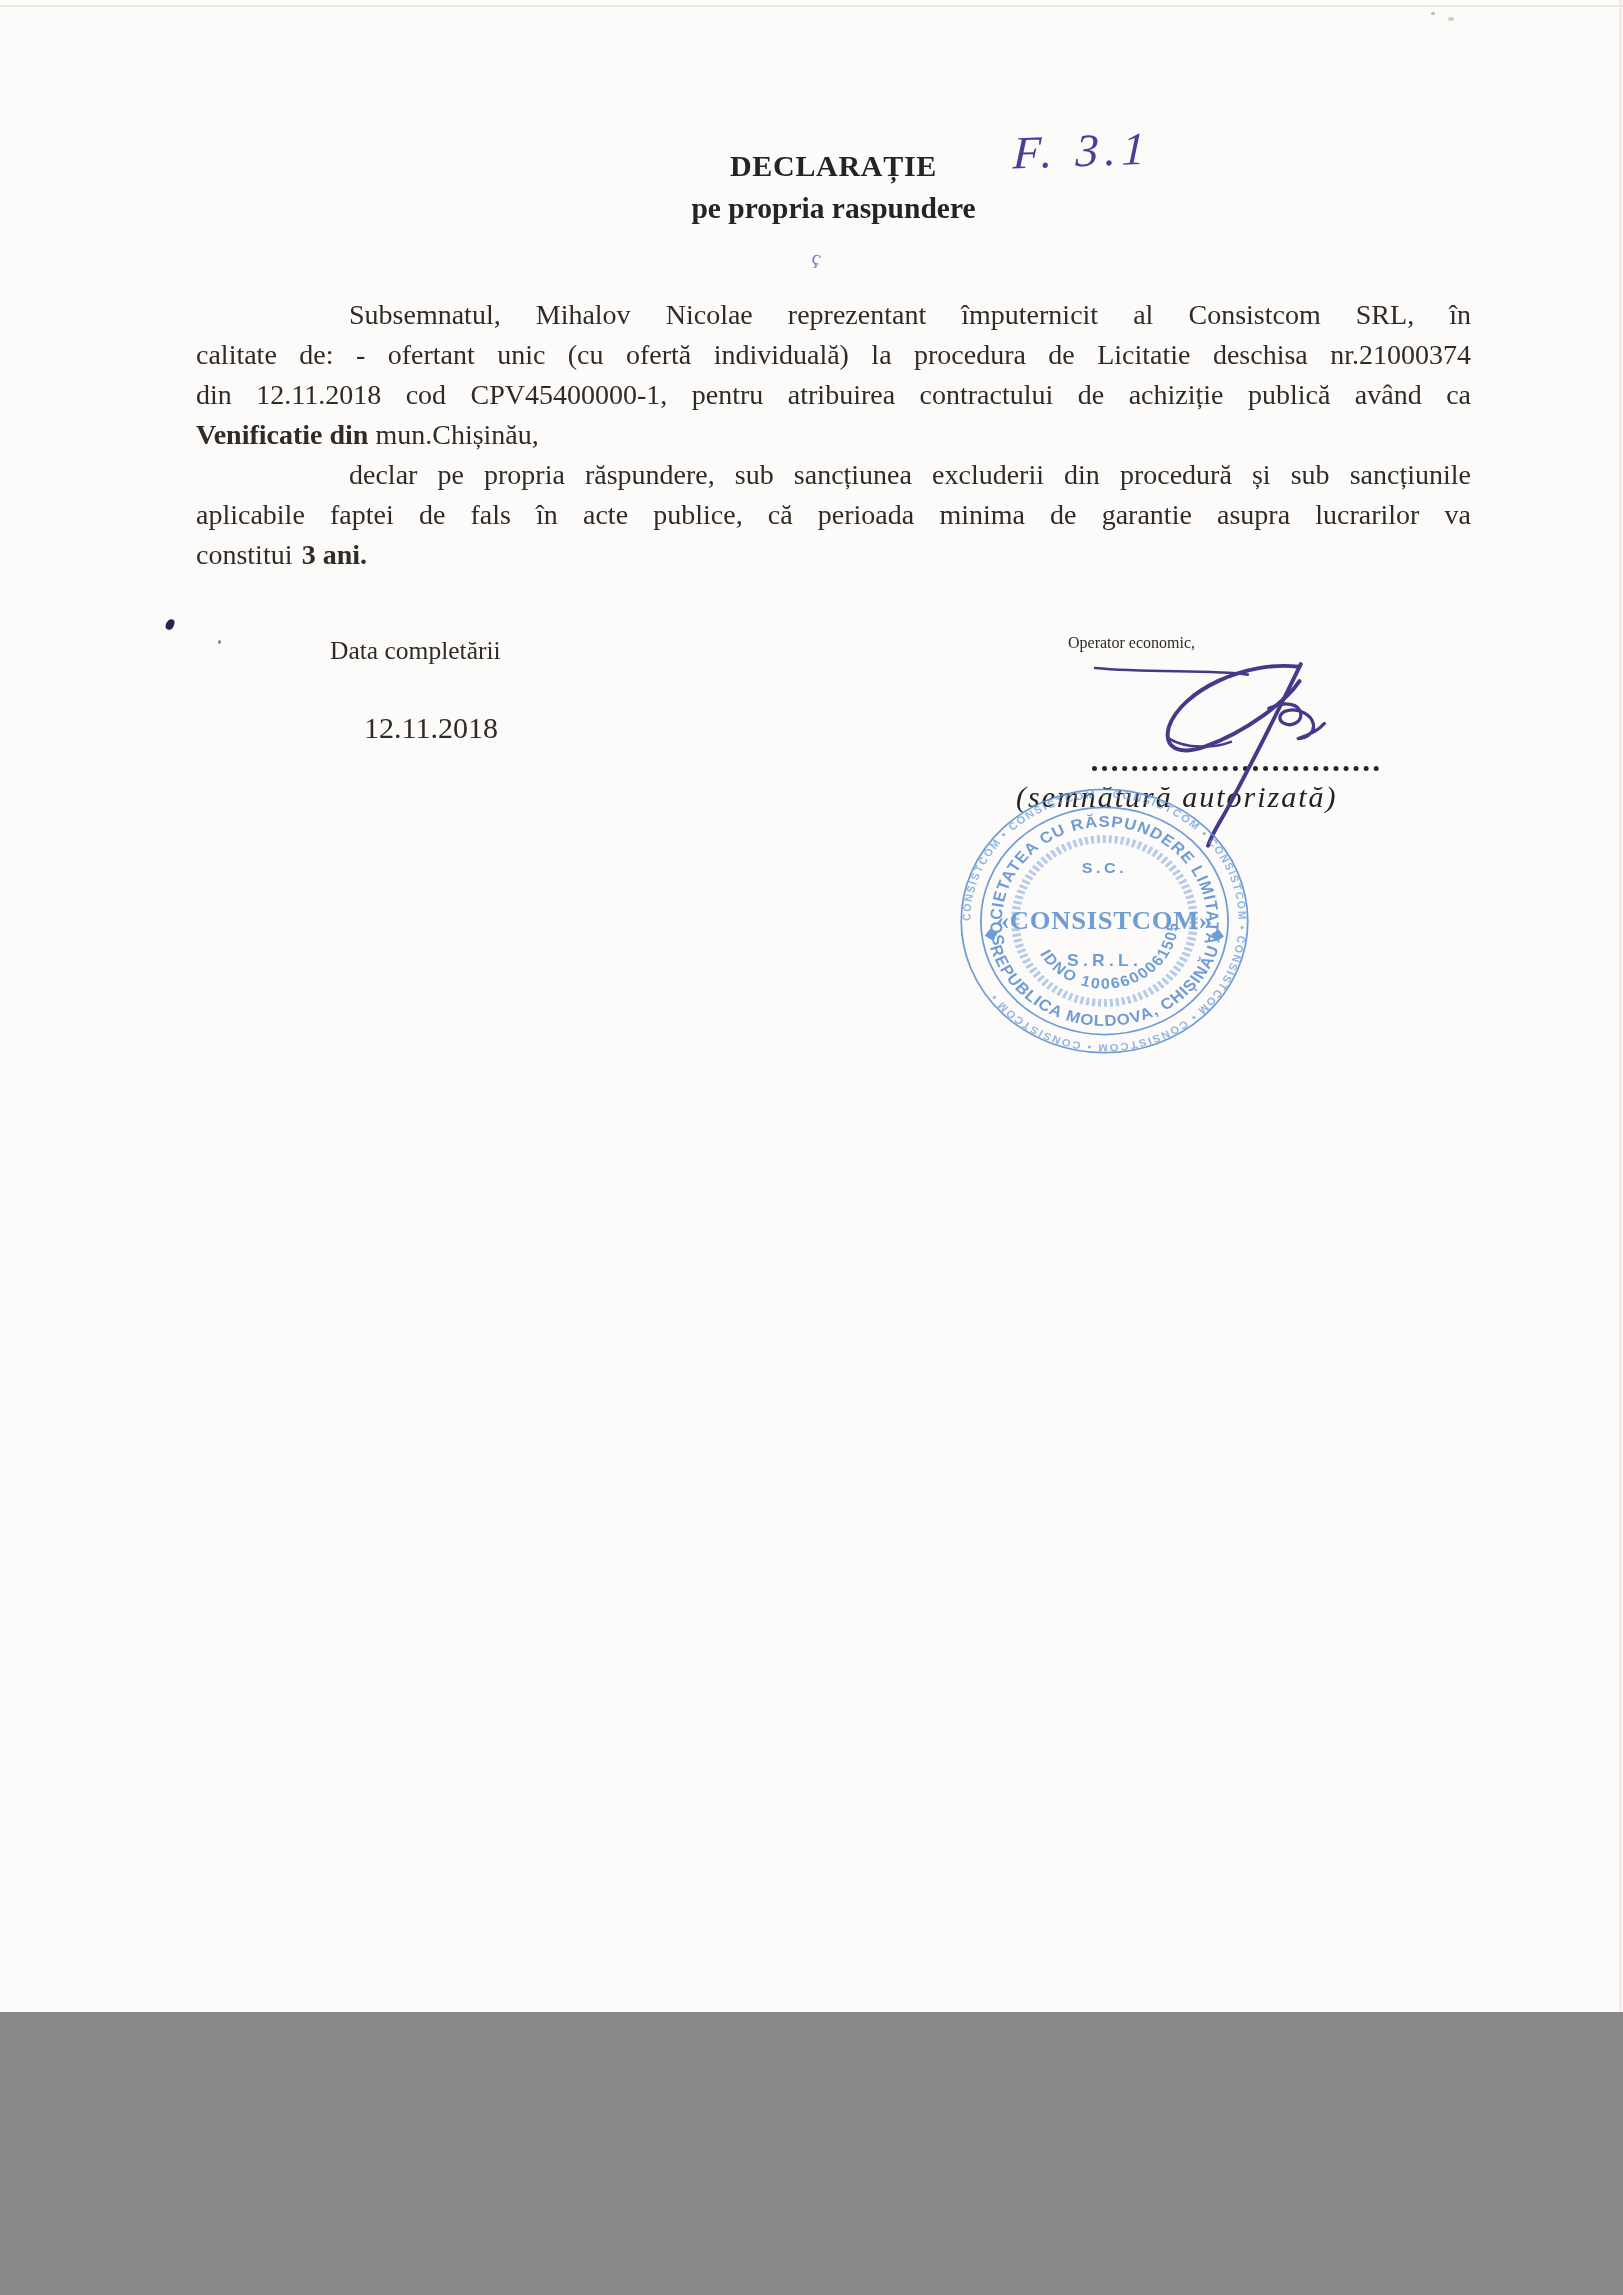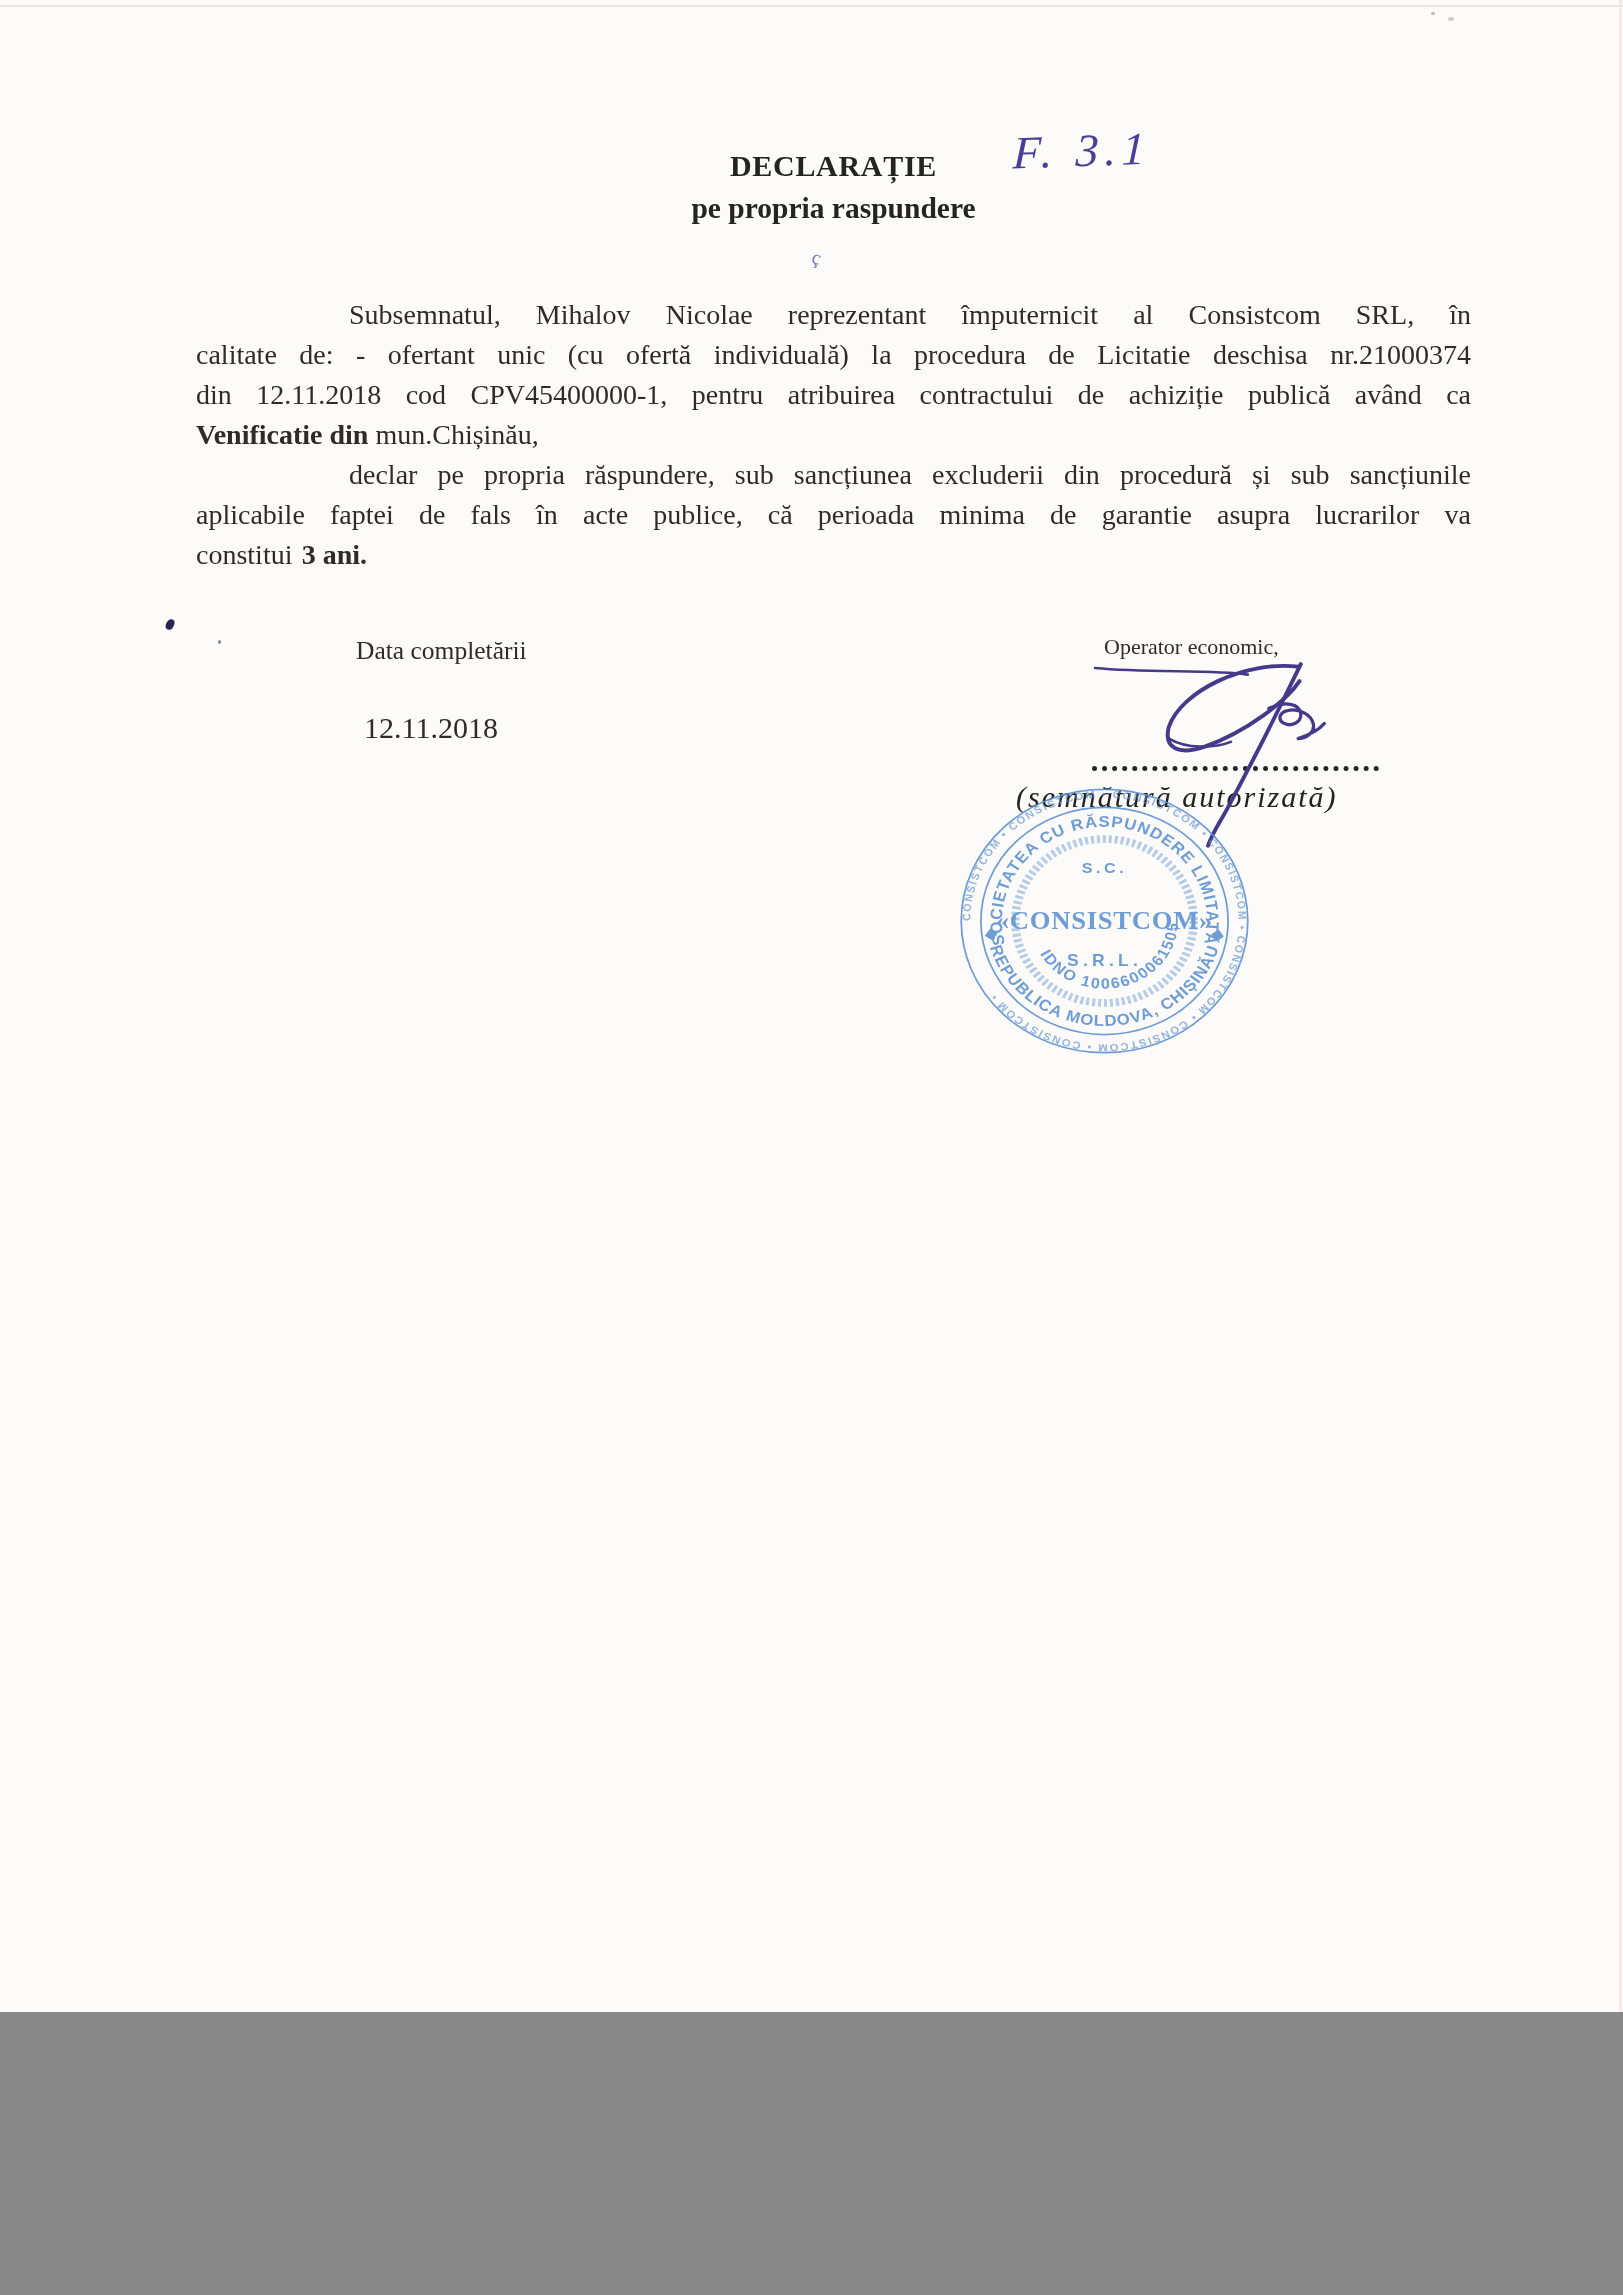--- a/index.html
+++ b/index.html
@@ -21,22 +21,22 @@
     transform:rotate(-2deg) skewX(-4deg);white-space:nowrap;
   }
   .ink-squiggle{position:absolute;left:812px;top:247px;font-size:19.6px;color:#6a5bb0;transform:rotate(14deg);opacity:.85;}
   .ink-blob{position:absolute;left:166px;top:619px;width:7.9px;height:11px;background:#2a2550;border-radius:60% 40% 55% 45%;transform:rotate(18deg);}
   .body-block{position:absolute;left:196px;top:295px;width:1275px;font-size:28px;line-height:40px;}
   .bline{width:1275px;white-space:normal;}
   .just{text-align:justify;text-align-last:justify;}
   .ind{text-indent:153px;}
   .bline b{font-weight:bold;}
   .l8 b{margin-left:9.2px;text-align:center;}
-  .date-label{position:absolute;left:356px;top:636px;font-size:25.5px;}
-  .operator-label{position:absolute;left:1068px;top:634px;font-size:22px;margin-left:36px;}
+  .date-label{position:absolute;left:330px;top:636px;font-size:25.5px;}
+  .operator-label{position:absolute;left:1068px;top:634px;font-size:16px;}
   .date-value{position:absolute;left:364px;top:711px;font-size:30px;}
   .dotted-line{position:absolute;left:1092px;top:755px;width:287px;height:10.5px;border-bottom:5.2px dotted #262626;}
   .sig-caption{
     position:absolute;left:1016px;top:780px;
     font-size:30px;font-style:italic;letter-spacing:2px;white-space:nowrap;color:#242220;
   }
   .signature-svg{position:absolute;left:1083px;top:655px;}
   .signature-svg path{fill:none;stroke-linecap:round;stroke-linejoin:round;}
   .stamp-svg{position:absolute;left:950px;top:779px;opacity:.88;}
   .stamp-svg text{font-family:"Liberation Sans","DejaVu Sans",sans-serif;}

